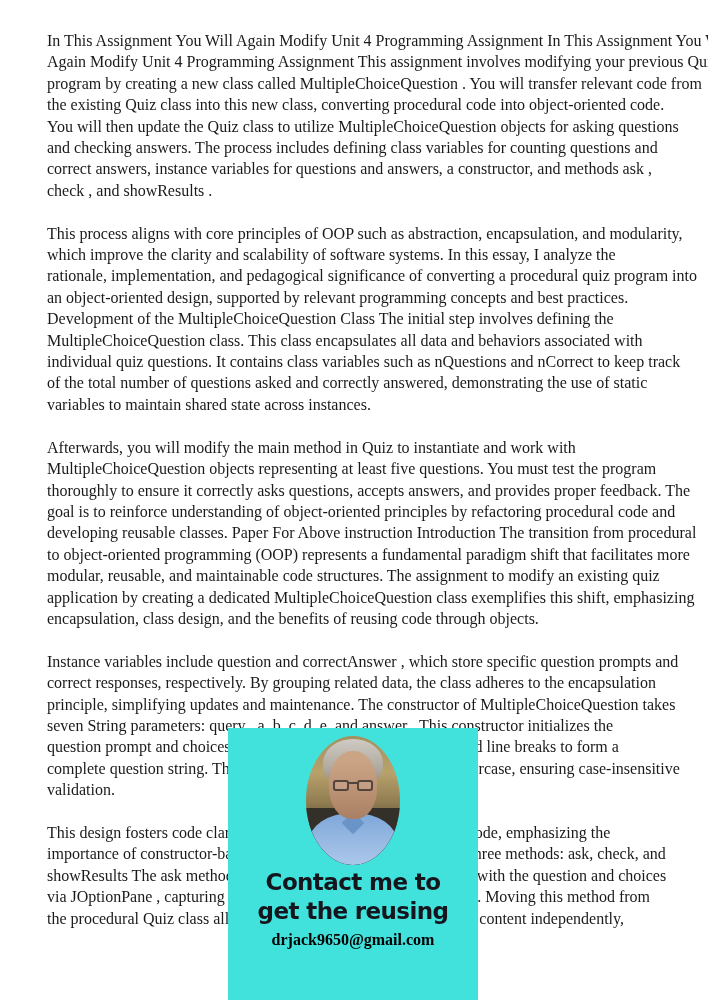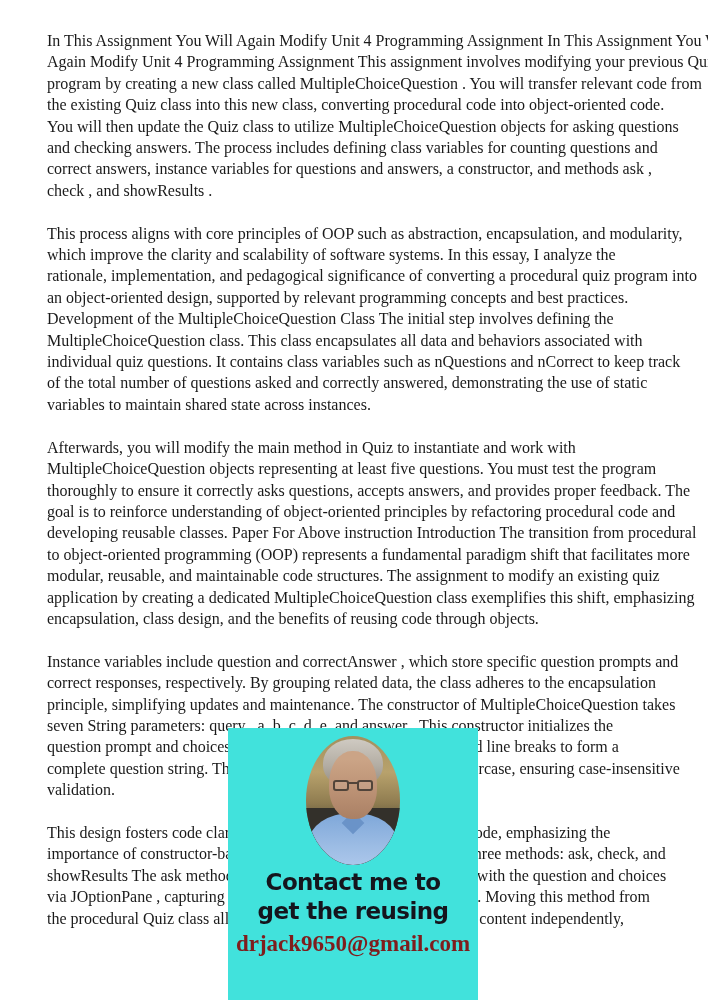--- a/index.html
+++ b/index.html
@@ -95,22 +95,22 @@
     line-height: 29px;
     letter-spacing: -0.6px;
     color: #15151d;
   }
   .email {
     position: absolute;
     left: 0; top: 203px; width: 100%;
     text-align: center;
     font-family: "Liberation Serif", serif;
     font-weight: 700;
-    font-size: 23px;
-    color: #7f1d1d;
+    font-size: 16px;
+    color: #000000;
   }
 </style>
 </head>
 <body>
 
 <div class="page">
 
   <div class="doc">
     <p>In This Assignment You Will Again Modify Unit 4 Programming Assignment In This Assignment You Will
 Again Modify Unit 4 Programming Assignment This assignment involves modifying your previous Quiz

